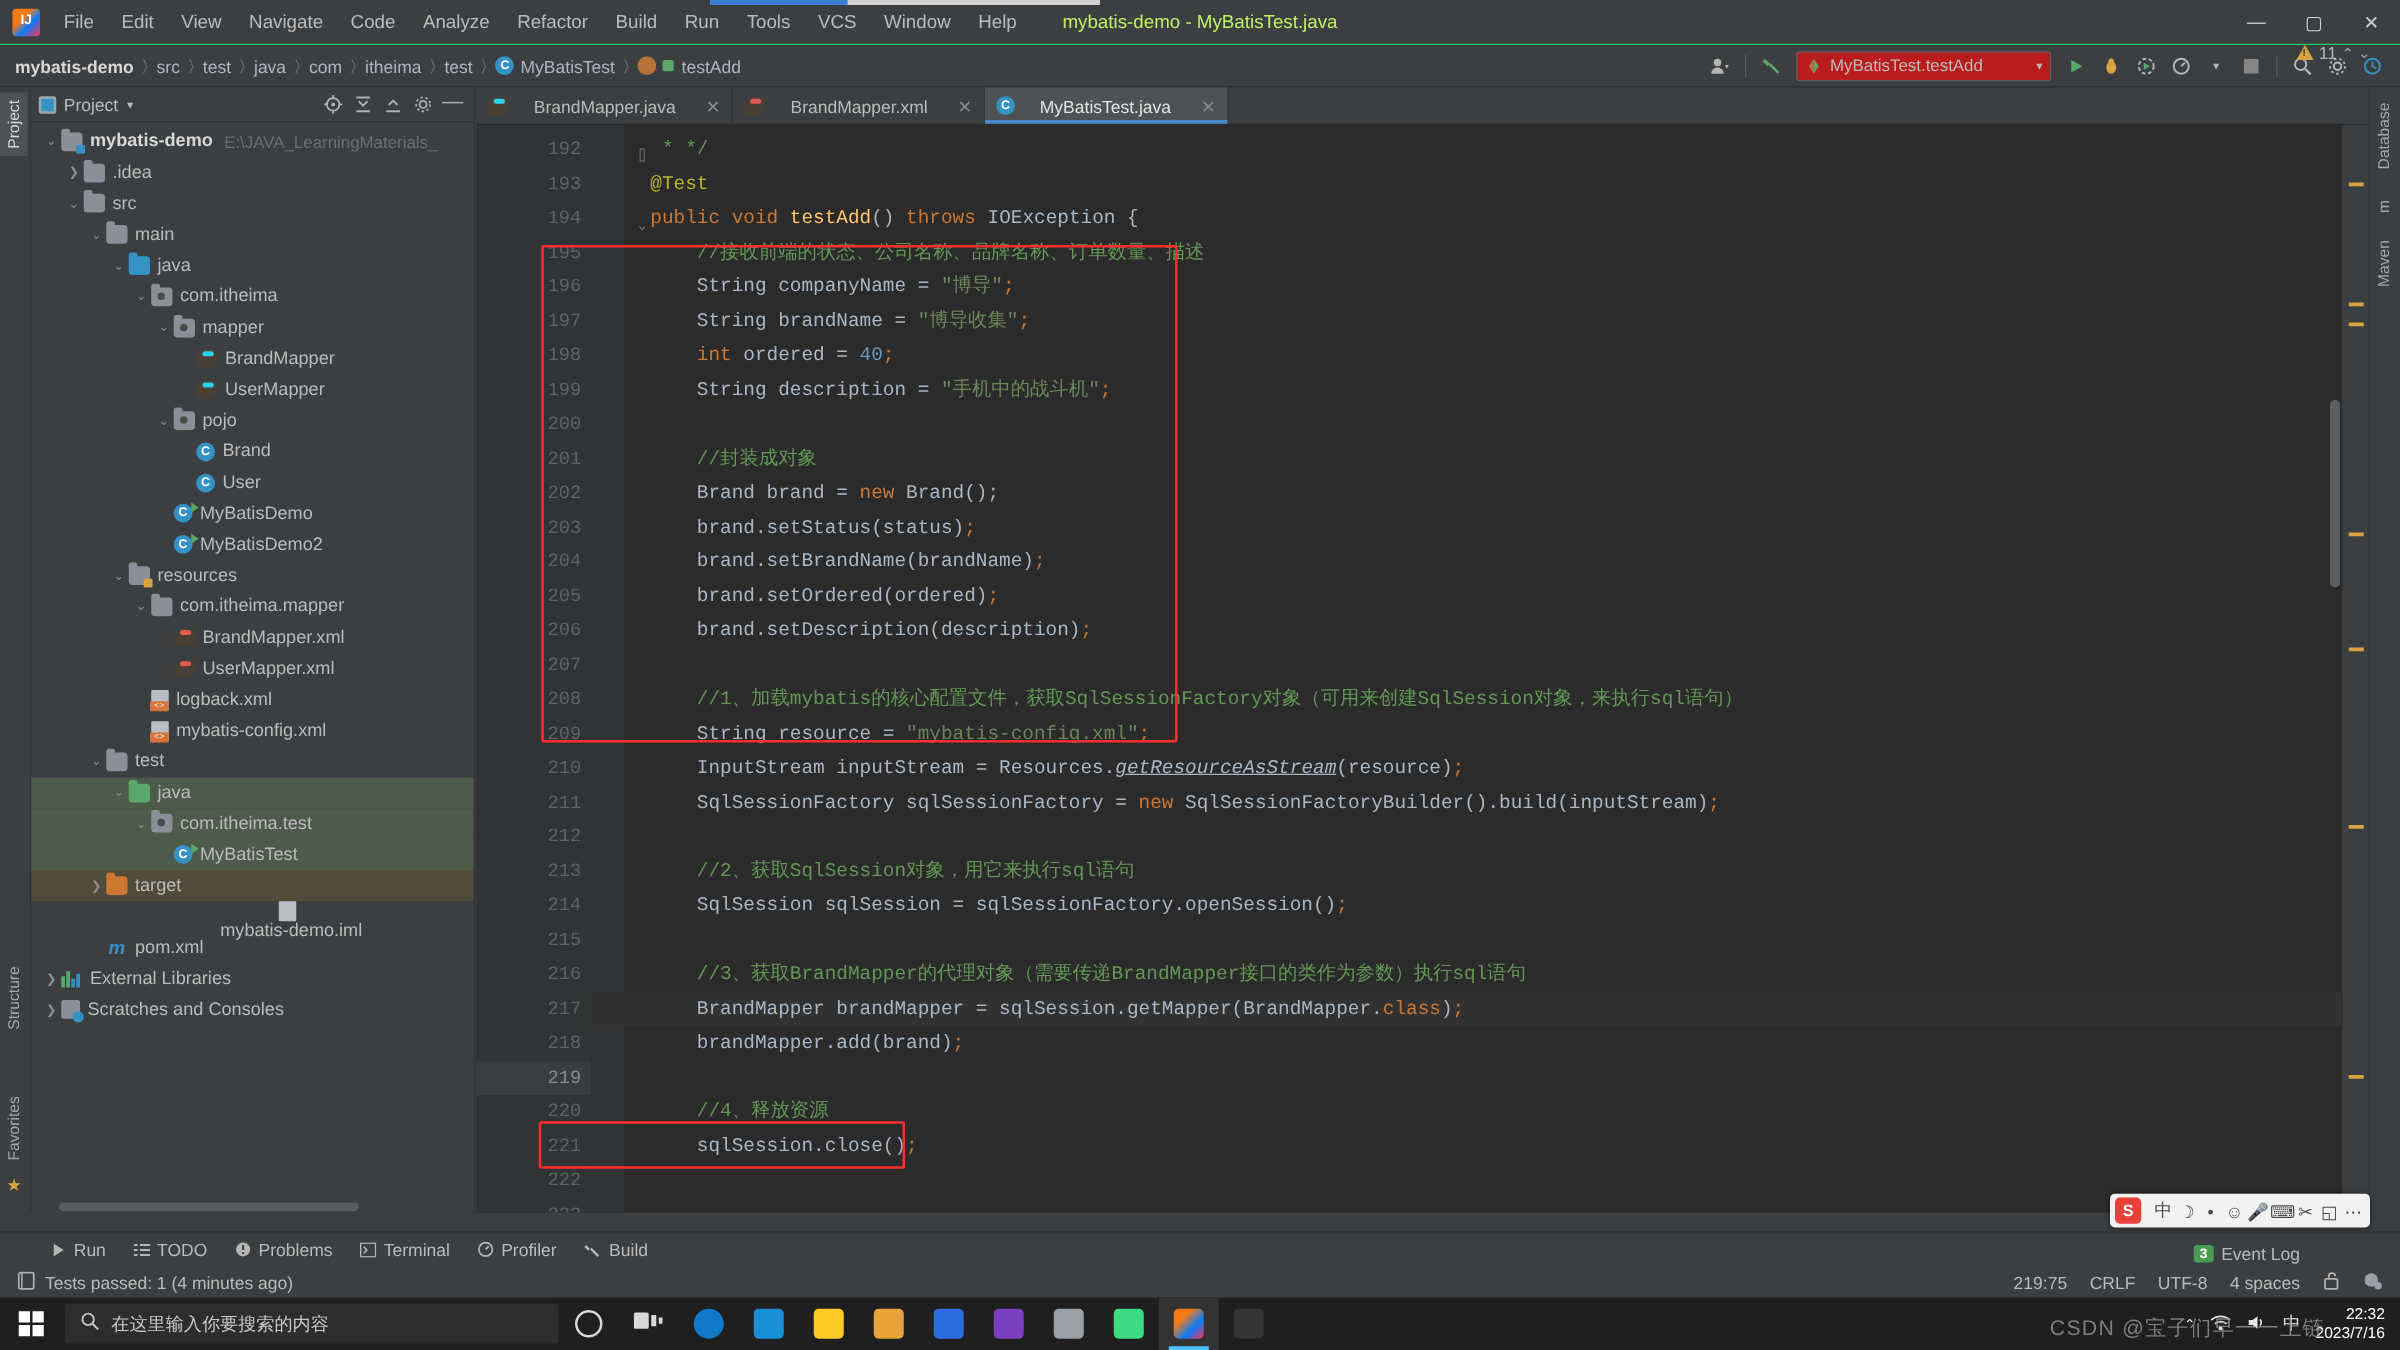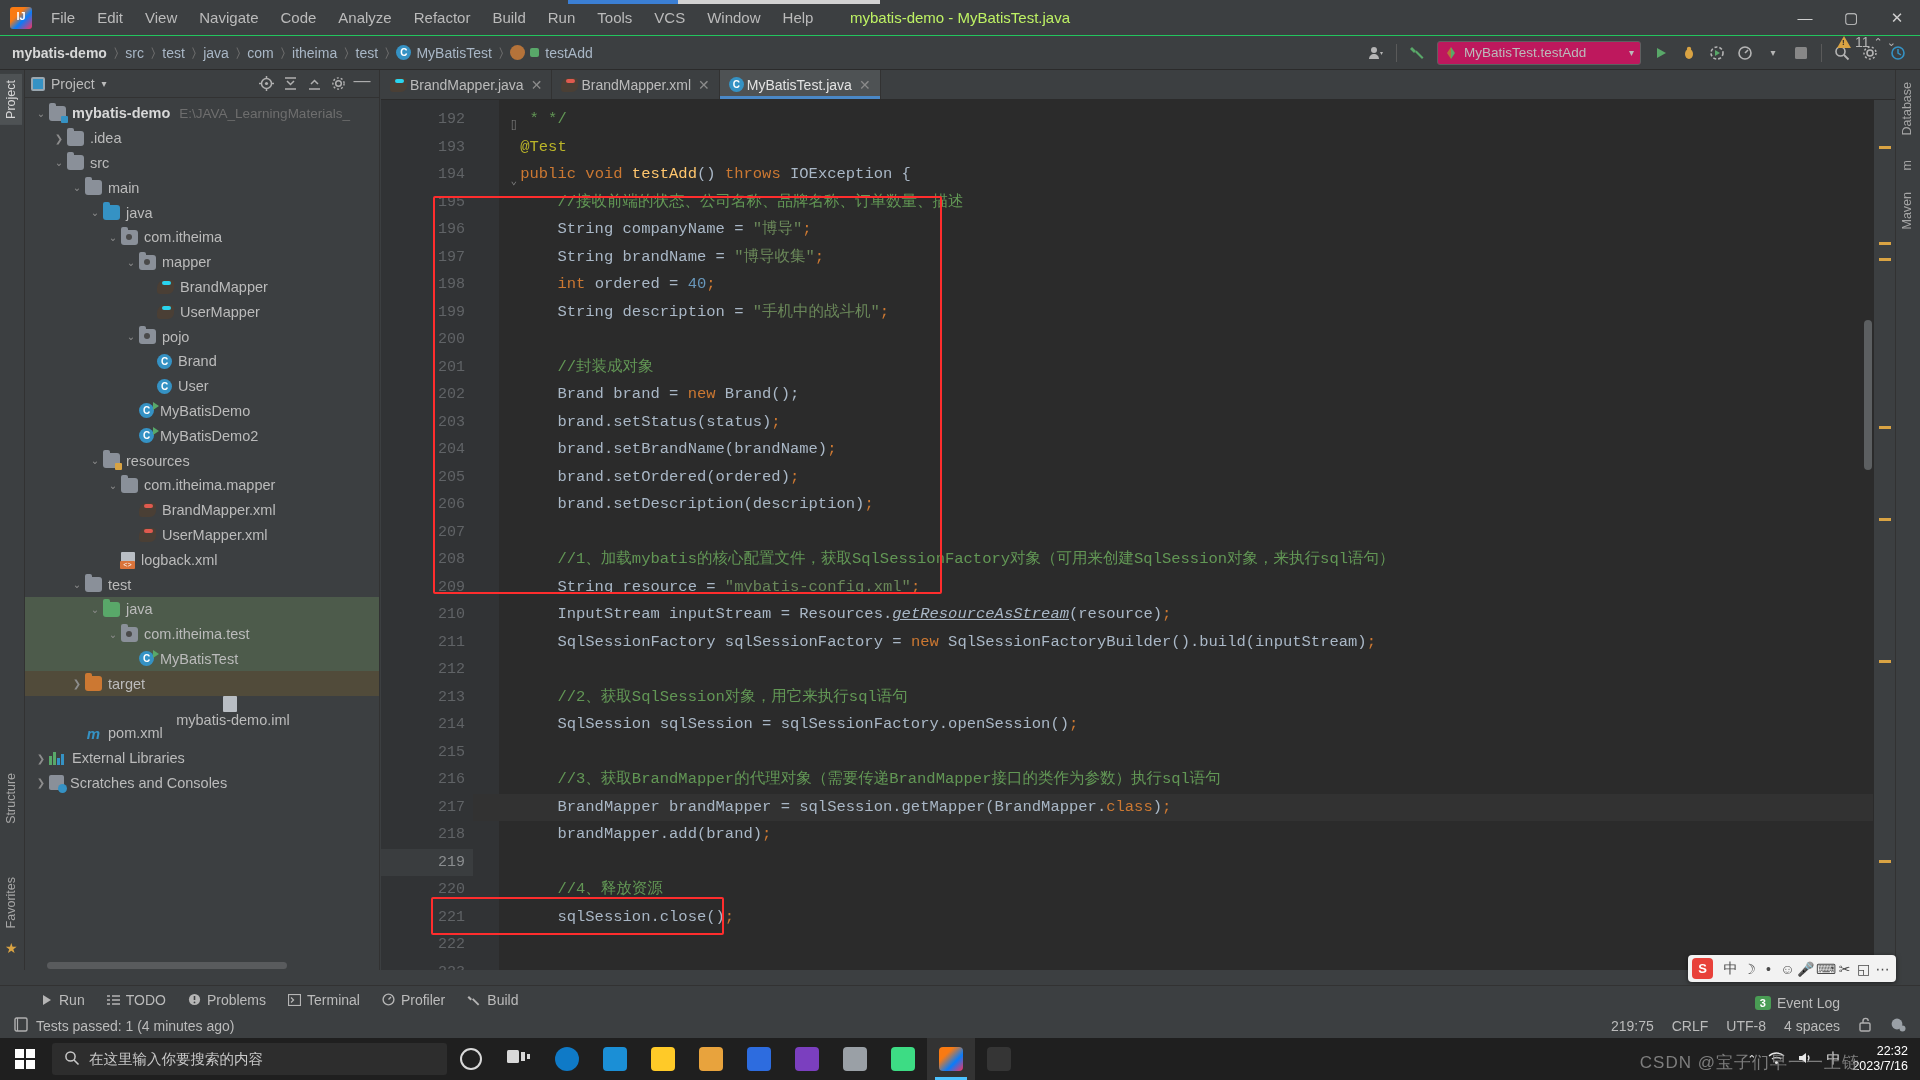--- a/index.html
+++ b/index.html
@@ -54,21 +54,21 @@
   .crumb { color: #a9b7c6; font-size: 14px; display:flex; align-items:center; }
   .crumb.strong { color: #d7d7d7; font-weight: bold; }
   .crumb-sep { color: #6d6d6d; margin: 0 7px; font-size: 13px; }
   .nav-right { margin-left: auto; display: flex; align-items: center; padding-right: 8px; }
   .tb-ico {
     width: 26px; height: 26px; display: flex; align-items: center;
     justify-content: center; color: #b5b5b5; font-size: 14px; margin: 0 1px;
   }
   #run-config {
     display: flex; align-items: center; height: 24px; min-width: 204px;
-    border: 1px solid #5e6060; border-radius: 3px; background: #be185d;
+    border: 1px solid #5e6060; border-radius: 3px; background: #b91c1c;
     padding: 0 6px; margin: 16px 6px; gap: 6px;
   }
   #run-config .lbl { color: #bbbbbb; font-size: 13.5px; flex:1; }
   .diamond {
     width: 0; height: 0; border: 7px solid transparent;
     position: relative; flex: none;
   }
 
   
   #left-strip {
@@ -177,21 +177,21 @@
   
   #editor-area {
     position: absolute; left: 381px; top: 70px; right: 25px; bottom: 110px;
     background: #2b2b2b; display: flex; flex-direction: column;
   }
   #tabs {
     height: 30px; background: #3c3f41; display: flex; flex: none;
     border-bottom: 1px solid #2b2b2b;
   }
   .tab {
-    display: flex; align-items: center; padding: 0 9px; gap: 3px;
+    display: flex; align-items: center; padding: 0 9px; gap: 20px;
     color: #bbbbbb; font-size: 14px; position: relative;
     border-right: 1px solid #323232;
   }
   .tab.active { background: #4e5254; color: #e3e3e3; }
   .tab.active::after {
     content:""; position:absolute; left:0; right:0; bottom:0; height:3px;
     background:#4a88c7;
   }
   .tab .x { color: #8b8b8b; font-size: 14px; margin-left: 4px; }
   #code-wrap { flex: 1; display: flex; position: relative; overflow: hidden; }
@@ -625,20 +625,25 @@
       </div>
       <div class="node" style="padding-left: 98px;">
         <span class="arrow"></span>
         <span class="bird red"></span>
         <span>UserMapper.xml</span>
       </div>
       <div class="node" style="padding-left: 80px;">
         <span class="arrow"></span>
         <span class="xmlf"></span>
         <span>logback.xml</span>
+      </div>
+      <div class="node" style="padding-left: 80px;">
+        <span class="arrow"></span>
+        <span class="xmlf"></span>
+        <span>mybatis-config.xml</span>
       </div>
       <div class="node" style="padding-left: 44px;">
         <span class="arrow">⌄</span>
         <span class="ni folder"></span>
         <span>test</span>
       </div>
       <div class="node sel-green" style="padding-left: 62px;">
         <span class="arrow">⌄</span>
         <span class="ni folder green"></span>
         <span>java</span>

